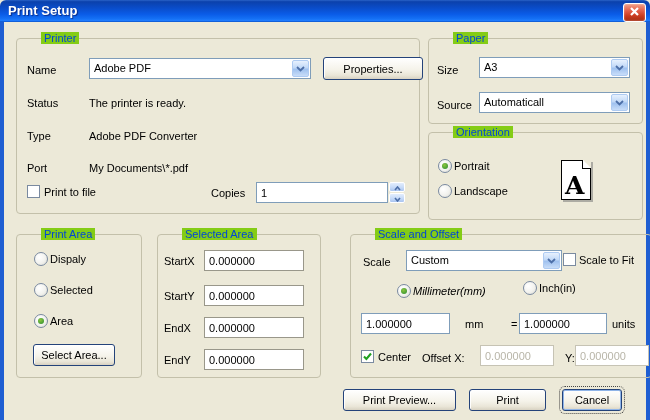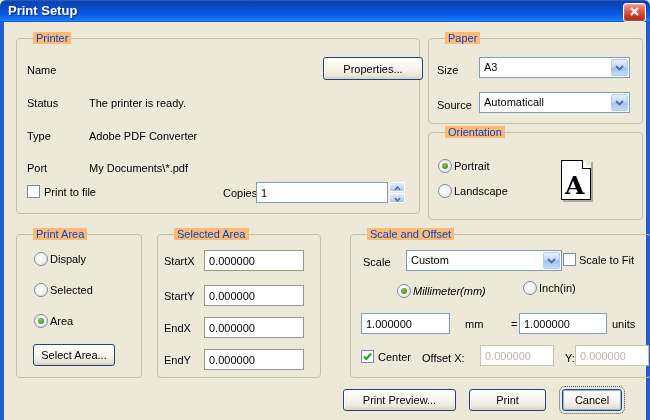--- a/index.html
+++ b/index.html
@@ -12,21 +12,21 @@
   .title-text{position:absolute;left:8px;top:3px;color:#fff;font-weight:bold;font-size:13px;
     text-shadow:1px 1px 1px rgba(0,0,60,.55);}
   .close-btn{position:absolute;right:4px;top:3px;width:21px;height:17px;border:1px solid #fff;border-radius:3px;
     background:linear-gradient(180deg,#F0A088 0%,#E35E48 40%,#C93B1F 70%,#A52C10 100%);
     display:flex;align-items:center;justify-content:center;box-shadow:inset 0 0 2px rgba(255,255,255,.5);cursor:pointer;}
   
   .frame-left{position:absolute;left:0;top:22px;bottom:0;width:4px;background:#1E5ED2;}
   .frame-right{position:absolute;right:0;top:22px;bottom:0;width:4px;background:#1E5ED2;}
   
   .grp{position:absolute;border:1px solid #C3C0AA;border-radius:4px;}
-  .grp-lbl{position:absolute;top:-7px;left:16px;background:#fdba74;padding:0 3px;color:#0046D5;white-space:nowrap;}
+  .grp-lbl{position:absolute;top:-7px;left:24px;background:#84cc16;padding:0 3px;color:#0046D5;white-space:nowrap;}
   .lbl{position:absolute;white-space:nowrap;color:#000;}
   
   .field{position:absolute;border:1px solid #7F9DB9;background:#fff;font:11px "Liberation Sans",sans-serif;
     padding:0 0 0 4px;margin:0;box-sizing:border-box;color:#000;}
   .field-gray{border-color:#99978A;}
   .field-dis{border-color:#C6C3B4;color:#B8B5A8;}
   
   .combo{position:absolute;border:1px solid #7F9DB9;background:#fff;box-sizing:border-box;cursor:default;}
   .combo-text{position:absolute;left:4px;top:3px;white-space:nowrap;}
   .combo-btn{position:absolute;right:1px;top:1px;bottom:1px;width:17px;border-radius:2px;
@@ -75,35 +75,43 @@
       </span>
     </div>
   </div>
   <div class="frame-left"></div>
   <div class="frame-right"></div>
 
   <div class="grp" style="left:16px;top:38px;width:402px;height:174px;">
     <span class="grp-lbl">Printer</span>
 
     <span class="lbl" style="left:10px;top:25px;">Name</span>
+    <div class="combo" style="left:72px;top:19px;width:222px;height:21px;">
+      <span class="combo-text">Adobe PDF</span>
+      <span class="combo-btn">
+        <svg width="9" height="6" viewBox="0 0 9 6">
+            <path d="M1 1 L4.5 4.5 L8 1" fill="none" stroke="#4D6FA8" stroke-width="1.8"></path>
+          </svg>
+      </span>
+    </div>
     <button class="btn" style="left:306px;top:18px;width:100px;height:23px;">Properties...</button>
 
     <span class="lbl" style="left:10px;top:58px;">Status</span>
     <span class="lbl" style="left:72px;top:58px;">The printer is ready.</span>
 
     <span class="lbl" style="left:10px;top:91px;">Type</span>
     <span class="lbl" style="left:72px;top:91px;">Adobe PDF Converter</span>
 
     <span class="lbl" style="left:10px;top:123px;">Port</span>
     <span class="lbl" style="left:72px;top:123px;">My Documents\*.pdf</span>
 
     <span class="checkbox" style="left:10px;top:146px;"></span>
     <span class="lbl" style="left:27px;top:147px;">Print to file</span>
 
-    <span class="lbl" style="left:206px;top:148px;">Copies</span>
+    <span class="lbl" style="left:194px;top:148px;">Copies</span>
     <input class="field" style="left: 239px; top: 143px; width: 132px; height: 21px;" value="1">
     <div class="spinner" style="left:372px;top:143px;">
       <div class="spin-btn" style="top:0;">
         <span><svg width="7" height="5" viewBox="0 0 7 5">
               <path d="M1 4 L3.5 1 L6 4" fill="none" stroke="#4D6FA8" stroke-width="1.6"></path>
             </svg></span>
       </div>
       <div class="spin-btn" style="top:11px;">
         <span><svg width="7" height="5" viewBox="0 0 7 5">
               <path d="M1 1 L3.5 4 L6 1" fill="none" stroke="#4D6FA8" stroke-width="1.6"></path>

